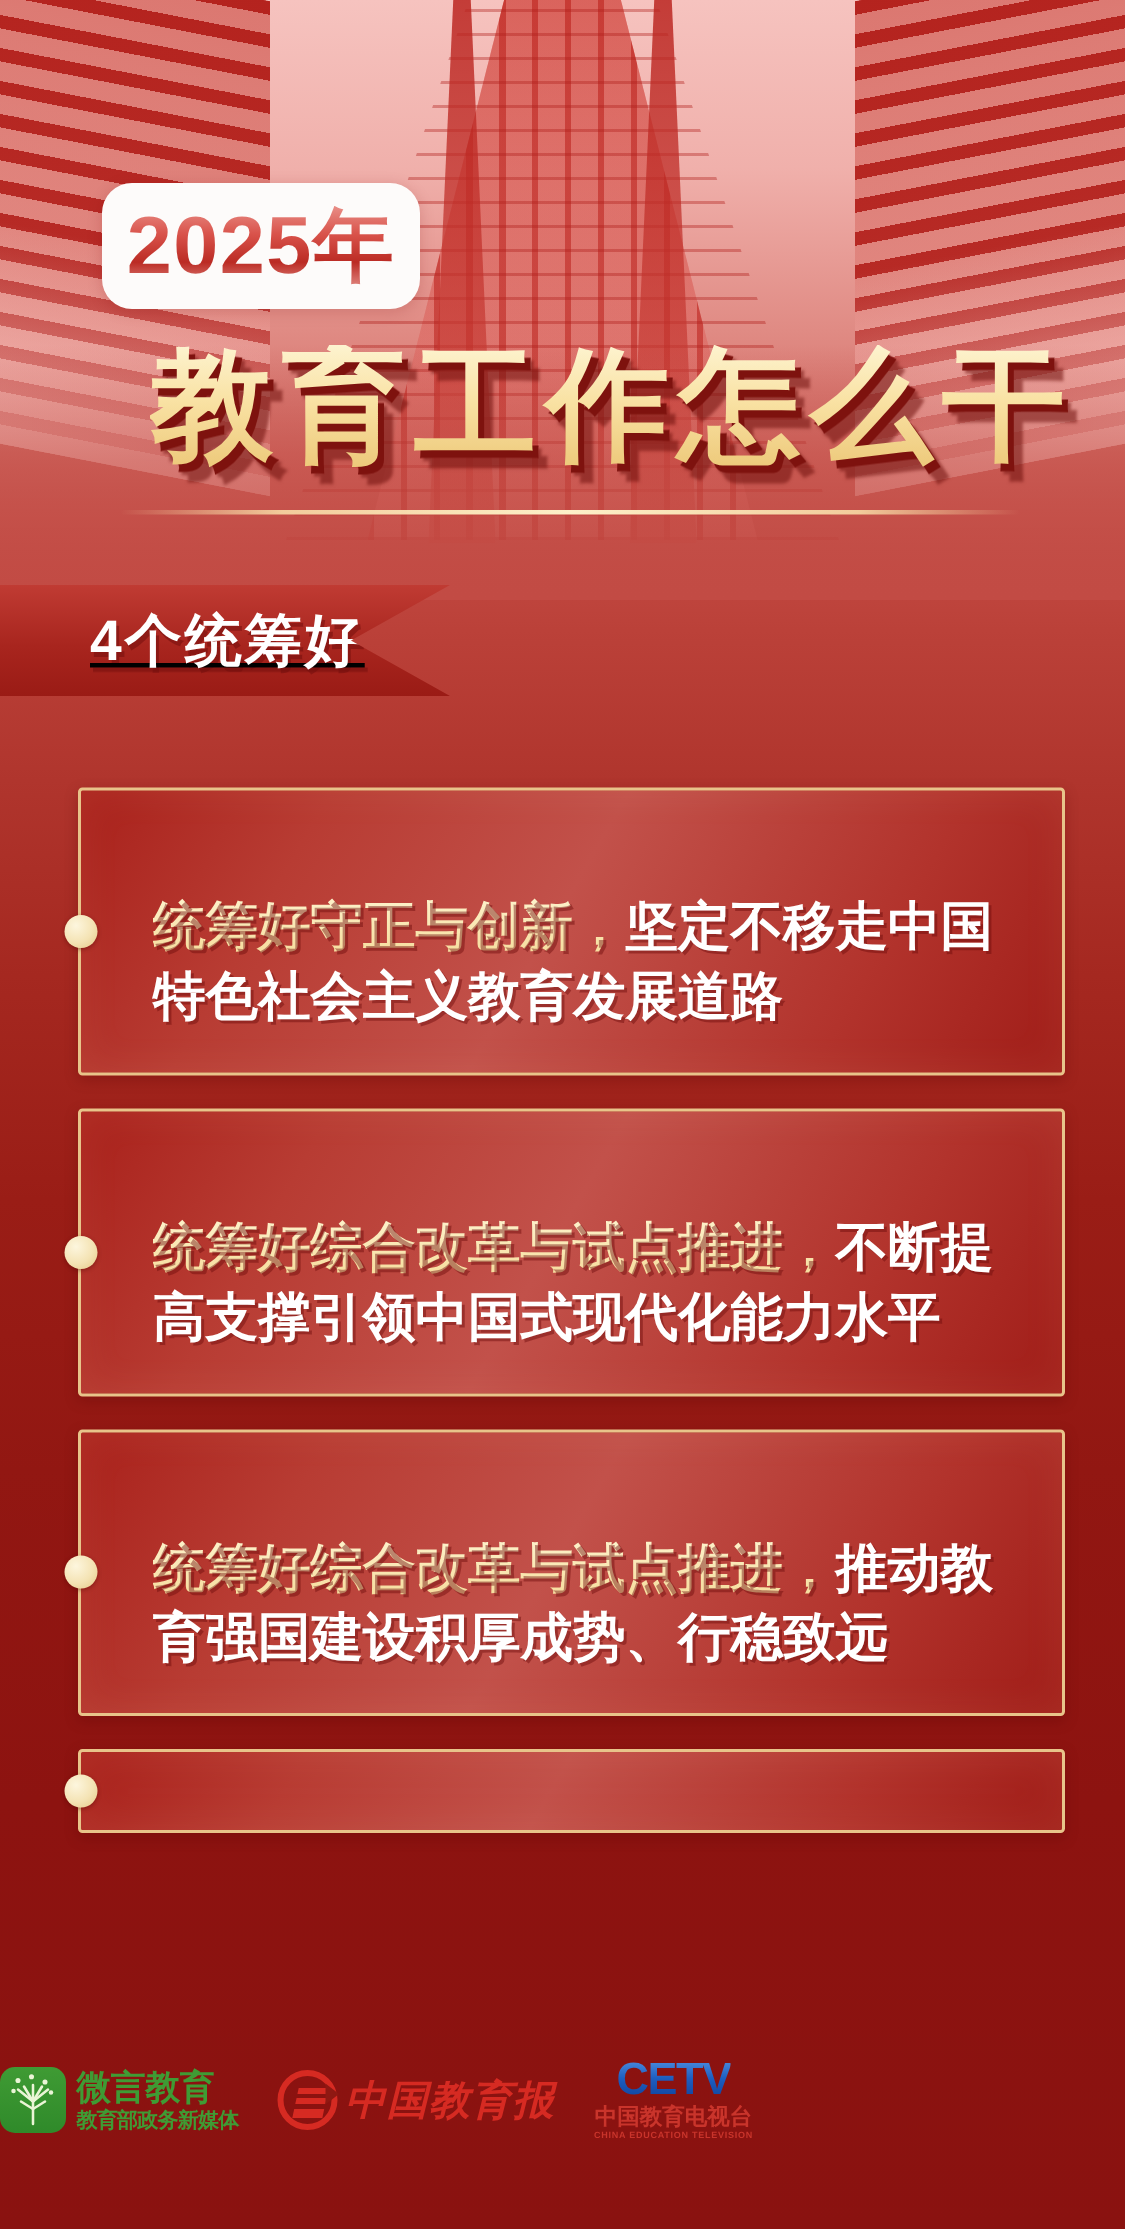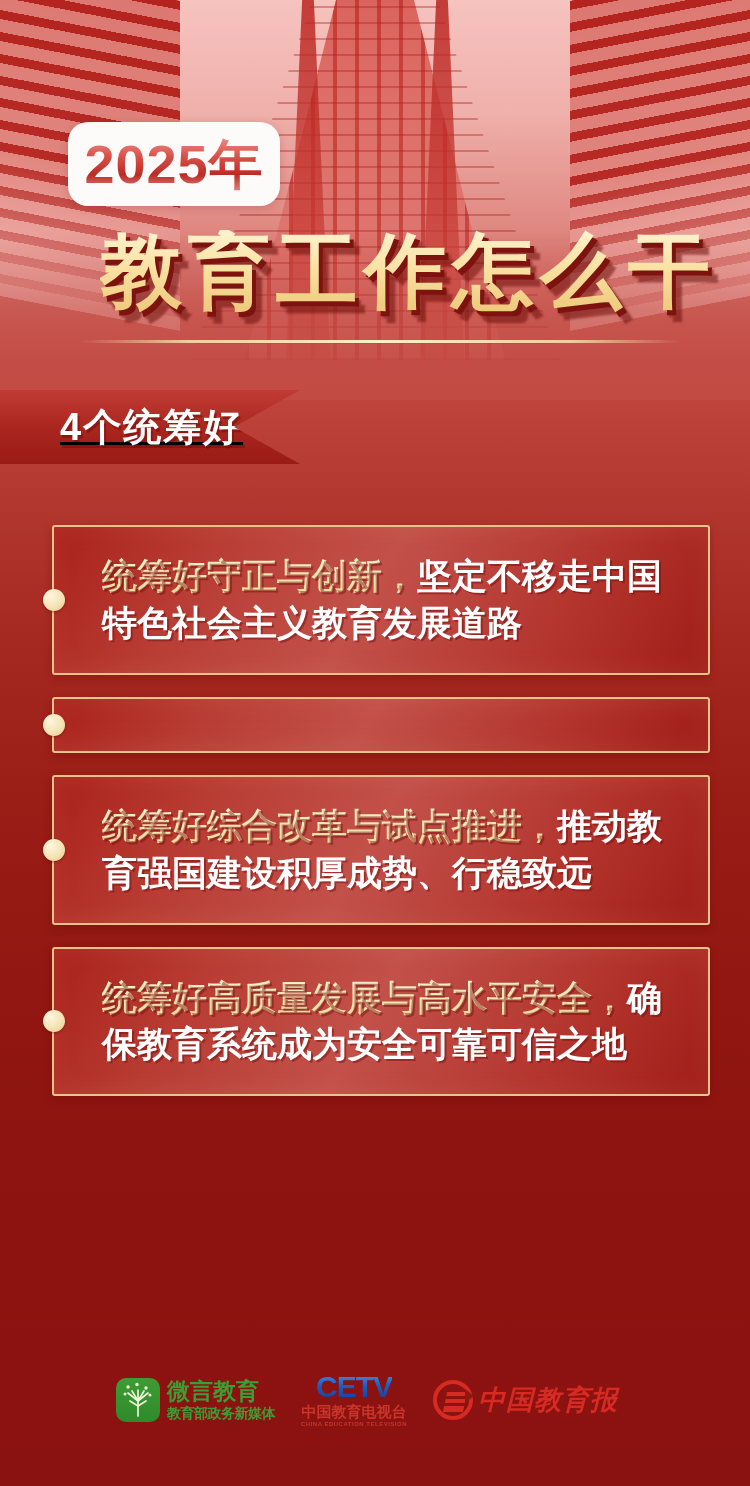--- a/index.html
+++ b/index.html
@@ -214,39 +214,39 @@
     background: radial-gradient(circle at 35% 32%, #fdf6de 0%, #f4e3b4 55%, #e3c887 100%);
     box-shadow: 0 1px 3px rgba(80,8,6,.45);
   }
   .card .card-text {
     font-size: 35px;
     font-weight: bold;
     line-height: 1.34;
     color: #ffffff;
     letter-spacing: 0px;
     text-shadow: 2px 2px 0 rgba(108,12,10,.45);
+    margin-top: 42px;
   }
   .card .card-text .hl {
     color: #fbe6a8;
     background: linear-gradient(180deg,#fdf2cb,#f6dc9c);
     -webkit-background-clip: text;
     background-clip: text;
     -webkit-text-fill-color: transparent;
     color: transparent;
   }
 
   
   .footer {
     position: absolute;
     left: 0;
     right: 16px;
     top: 1372px;
     display: flex;
     align-items: center;
-    justify-content: center;
     gap: 26px;
   }
   .logo { display: flex; align-items: center; }
 
   
   .logo-weiyan { gap: 7px; }
   .wy-mark {
     width: 44px; height: 44px;
     border-radius: 10px;
     background: linear-gradient(180deg,#3f9b34,#2f8a2a);
@@ -336,34 +336,34 @@
 
     <div class="card">
       <span class="bullet"></span>
       <div class="card-text">
         <span class="hl">统筹好守正与创新，</span><span>坚定不移走中国特色社会主义教育发展道路</span>
       </div>
     </div>
 
     <div class="card">
       <span class="bullet"></span>
+      <div class="card-text">
+        <span class="hl">统筹好综合改革与试点推进，</span><span>不断提高支撑引领中国式现代化能力水平</span>
+      </div>
     </div>
 
     <div class="card">
       <span class="bullet"></span>
       <div class="card-text">
         <span class="hl">统筹好综合改革与试点推进，</span><span>推动教育强国建设积厚成势、行稳致远</span>
       </div>
     </div>
 
     <div class="card">
       <span class="bullet"></span>
-      <div class="card-text">
-        <span class="hl">统筹好高质量发展与高水平安全，</span><span>确保教育系统成为安全可靠可信之地</span>
-      </div>
     </div>
 
   </div>
 
   <div class="footer">
 
     <div class="logo logo-weiyan">
       <span class="wy-mark">
         <svg width="44" height="44" viewBox="0 0 44 44" aria-hidden="true">
           <g fill="#eaf5d6">
@@ -384,26 +384,26 @@
               <path d="M22 28 L30 23"></path>
           </g>
         </svg>
       </span>
       <span class="wy-text">
         <span class="wy-main">微言教育</span>
         <span class="wy-sub">教育部政务新媒体</span>
       </span>
     </div>
 
+    <div class="logo logo-jybao">
+      <span class="jb-mark"></span>
+      <span class="jb-text">中国教育报</span>
+    </div>
+
     <div class="logo logo-cetv">
       <span class="cetv-main">CETV</span>
       <span class="cetv-cn">中国教育电视台</span>
       <span class="cetv-en">CHINA EDUCATION TELEVISION</span>
     </div>
 
-    <div class="logo logo-jybao">
-      <span class="jb-mark"></span>
-      <span class="jb-text">中国教育报</span>
-    </div>
-
   </div>
 
 </div>
 
 </body></html>

